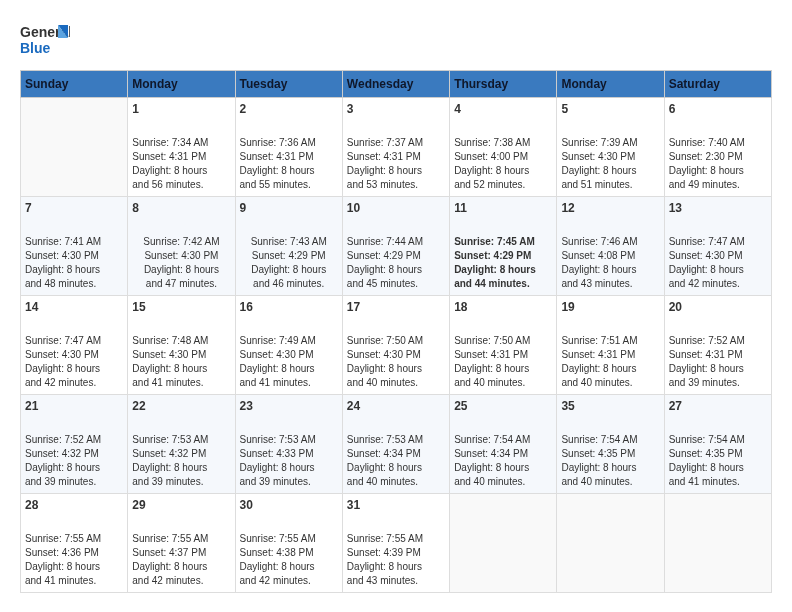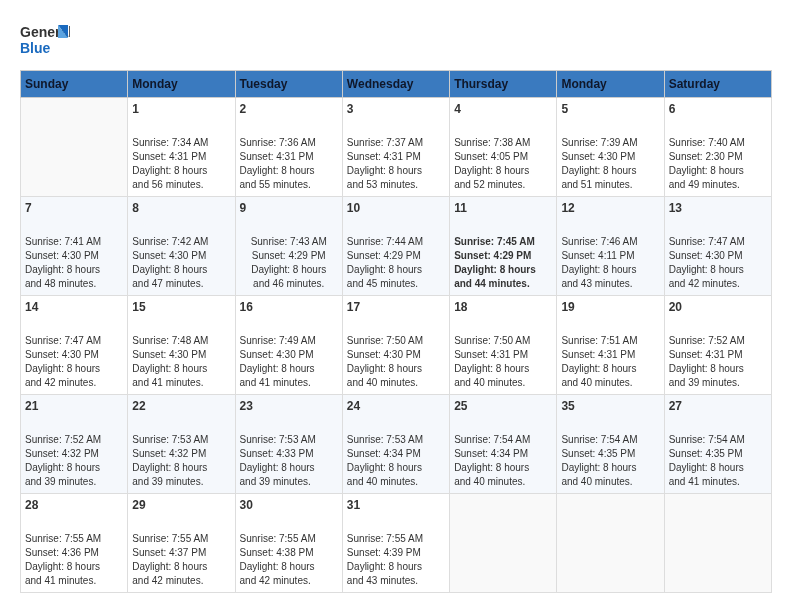--- a/index.html
+++ b/index.html
@@ -125,21 +125,21 @@
         <td>
           <div class="day-number">3</div>
           <div class="cell-content" style="white-space: pre-line;">Sunrise: 7:37 AM
 Sunset: 4:31 PM
 Daylight: 8 hours
 and 53 minutes.</div>
         </td>
         <td>
           <div class="day-number">4</div>
           <div class="cell-content" style="white-space: pre-line;">Sunrise: 7:38 AM
-Sunset: 4:05 PM
+Sunset: 4:00 PM
 Daylight: 8 hours
 and 52 minutes.</div>
         </td>
         <td>
           <div class="day-number">5</div>
           <div class="cell-content" style="white-space: pre-line;">Sunrise: 7:39 AM
 Sunset: 4:30 PM
 Daylight: 8 hours
 and 51 minutes.</div>
         </td>
@@ -154,21 +154,21 @@
       <tr>
         <td>
           <div class="day-number">7</div>
           <div class="cell-content" style="white-space: pre-line;">Sunrise: 7:41 AM
 Sunset: 4:30 PM
 Daylight: 8 hours
 and 48 minutes.</div>
         </td>
         <td>
           <div class="day-number">8</div>
-          <div class="cell-content" style="white-space: pre-line;">Sunrise: 7:42 AM
+          <div class="cell-content" style="white-space: pre-line; text-align: center;">Sunrise: 7:42 AM
 Sunset: 4:30 PM
 Daylight: 8 hours
 and 47 minutes.</div>
         </td>
         <td>
           <div class="day-number">9</div>
           <div class="cell-content" style="white-space: pre-line; text-align: center;">Sunrise: 7:43 AM
 Sunset: 4:29 PM
 Daylight: 8 hours
 and 46 minutes.</div>
@@ -183,21 +183,21 @@
         <td>
           <div class="day-number">11</div>
           <div class="cell-content" style="white-space: pre-line; font-weight: bold;">Sunrise: 7:45 AM
 Sunset: 4:29 PM
 Daylight: 8 hours
 and 44 minutes.</div>
         </td>
         <td>
           <div class="day-number">12</div>
           <div class="cell-content" style="white-space: pre-line;">Sunrise: 7:46 AM
-Sunset: 4:11 PM
+Sunset: 4:08 PM
 Daylight: 8 hours
 and 43 minutes.</div>
         </td>
         <td>
           <div class="day-number">13</div>
           <div class="cell-content" style="white-space: pre-line;">Sunrise: 7:47 AM
 Sunset: 4:30 PM
 Daylight: 8 hours
 and 42 minutes.</div>
         </td>

